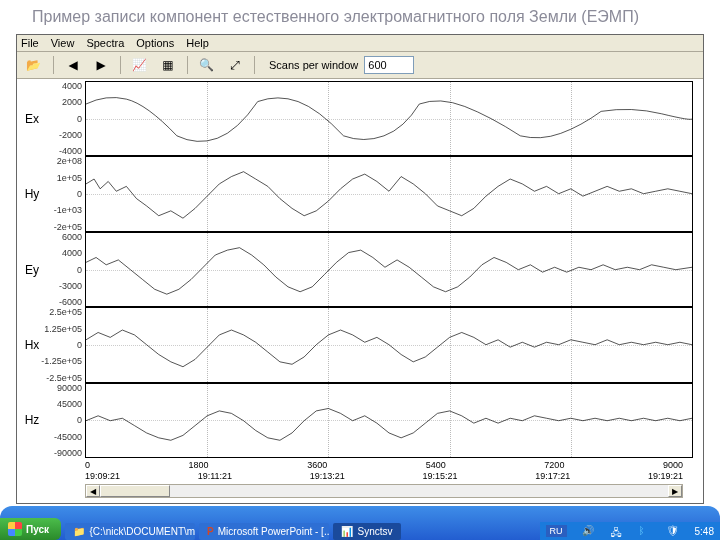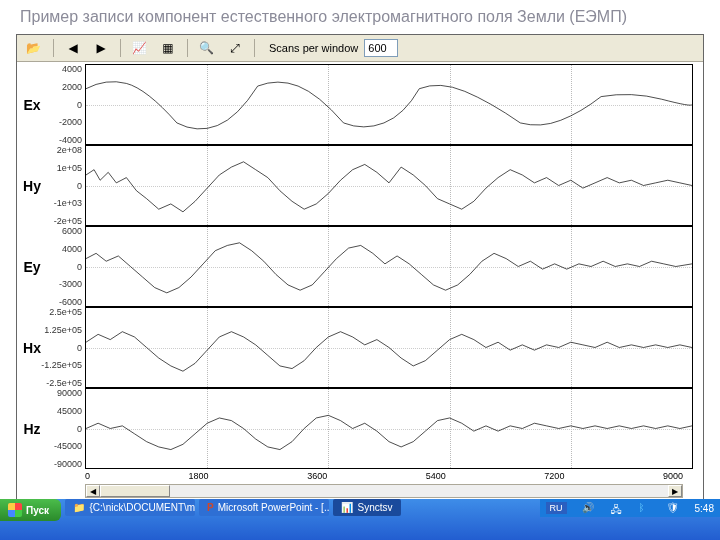--- a/index.html
+++ b/index.html
@@ -1,58 +1,65 @@
 <!DOCTYPE html>
 <html><head>
 <meta charset="utf-8">
 <style>
   * { margin:0; padding:0; box-sizing:border-box; font-family:Tahoma,Arial,sans-serif; }
   body { background:#fff; width:720px; height:540px; overflow:hidden; font-size:11px; }
-  .slide-title { color:#8b8b99; font-size:16px; padding:8px 20px; background:#fff; font-weight:400; }
+  .slide-title { color:#8b8b99; font-size:16px; padding:8px 32px; background:#fff; font-weight:400; }
   .app { border:1px solid #666; margin:0 16px; background:#ece9d8; display:flex; flex-direction:column; height:470px; }
   .titlebar { background:linear-gradient(#3a6ea5,#1e4a7c); color:#fff; padding:3px 6px; display:flex; justify-content:space-between; align-items:center; font-size:11px; font-weight:bold; }
   .titlebar .controls { display:flex; gap:2px; }
   .titlebar .controls span { background:#c0c0c0; color:#000; width:16px; height:14px; display:inline-flex; align-items:center; justify-content:center; font-size:9px; border:1px solid #fff; border-bottom-color:#404040; border-right-color:#404040; cursor:pointer; font-family:Arial; }
   .menubar { background:#ece9d8; padding:2px 4px; display:flex; gap:12px; border-bottom:1px solid #aca899; font-size:11px; }
   .menubar span { cursor:pointer; }
   .toolbar { background:#ece9d8; padding:3px 6px; display:flex; gap:6px; align-items:center; border-bottom:1px solid #aca899; }
   .tbtn { width:22px; height:20px; display:inline-flex; align-items:center; justify-content:center; cursor:pointer; border:1px solid transparent; font-size:12px; }
   .sep { width:1px; height:18px; background:#aca899; margin:0 2px; }
   .tlabel { font-size:11px; margin-left:6px; }
-  .tinput { width:34px; height:18px; font-size:11px; border:1px solid #7f9db9; padding:0 3px; background:#fff; }
+  .tinput { width:50px; height:18px; font-size:11px; border:1px solid #7f9db9; padding:0 3px; background:#fff; }
   .plots { flex:1; background:#fff; display:flex; flex-direction:column; padding:2px 10px 2px 6px; }
   .plot { flex:1; display:flex; position:relative; border-bottom:0; }
-  .ylab { width:18px; display:flex; align-items:center; justify-content:center; font-size:14px;font-weight:bold; }
+  .ylab { width:18px; display:flex; align-items:center; justify-content:center; font-size:12px; }
   .yaxis { width:44px; display:flex; flex-direction:column; justify-content:space-between; align-items:flex-end; padding-right:3px; font-size:9px; color:#333; }
   .canvas { flex:1; position:relative; background:#fff; border:1px solid #000; overflow:hidden; }
   .grid-v { position:absolute; top:0; bottom:0; width:0; border-left:1px dotted #bbb; }
   .grid-h { position:absolute; left:0; right:0; height:0; border-top:1px dotted #ccc; }
   svg.wave { position:absolute; inset:0; width:100%; height:100%; }
   svg.wave path { stroke:#000; stroke-width:0.6; fill:none; }
   .xaxis { display:flex; padding-left:62px; padding-right:10px; justify-content:space-between; font-size:9px; margin-top:2px; }
   .xtimes { display:flex; padding-left:62px; padding-right:10px; justify-content:space-between; font-size:9px; margin-top:1px; }
   .scrollbar { margin:3px 10px 3px 62px; height:14px; background:#ece9d8; border:1px solid #aca899; display:flex; }
   .scrollbar .arr { width:14px; background:#ece9d8; border:1px solid #fff; border-right-color:#888; border-bottom-color:#888; display:flex; align-items:center; justify-content:center; font-size:8px; cursor:pointer; }
   .scrollbar .track { flex:1; background:#efefef; position:relative; }
   .scrollbar .thumb { position:absolute; left:0; top:0; bottom:0; width:70px; background:#ece9d8; border:1px solid #fff; border-right-color:#888; border-bottom-color:#888; }
-  .taskbar { position:fixed; bottom:0; left:0; right:0; height:41px; background:linear-gradient(#3e8de8,#225dd0); display:flex; align-items:flex-start; font-size:10px; color:#fff; }
+  .taskbar { position:fixed; bottom:0; left:0; right:0; height:34px; background:linear-gradient(#3e8de8,#225dd0); display:flex; align-items:flex-end; font-size:10px; color:#fff;border-radius:12px; }
   .start { background:linear-gradient(#4bbd4b,#2a8a2a); padding:4px 12px 4px 8px; font-weight:bold; border-radius:0 6px 6px 0; display:flex; align-items:center; gap:4px; }
   .task { background:#2e6fd4; margin-left:4px; padding:3px 8px; border-radius:2px; display:flex; align-items:center; gap:4px; max-width:130px; overflow:hidden; white-space:nowrap; font-size:10px; }
   .task.active { background:#1a4a9c; }
   .tray { margin-left:auto; background:#1a7adc; padding:3px 6px; display:flex; gap:16px; align-items:center; font-size:10px; }
   .tray-icon { width:12px; height:12px; display:inline-block; }
   .lang { background:#2a5fc0; padding:1px 4px; font-size:9px; }
 </style>
 </head>
 <body>
 
 <div class="slide-title">Пример записи компонент естественного электромагнитного поля Земли (ЕЭМП)</div>
 
 <div class="app">
 
+  <div class="menubar">
+    <span>File</span>
+    <span>View</span>
+    <span>Spectra</span>
+    <span>Options</span>
+    <span>Help</span>
+  </div>
 
   <div class="toolbar">
     <span class="tbtn">📂</span>
     <span class="sep"></span>
     <span class="tbtn">◀</span>
     <span class="tbtn">▶</span>
     <span class="sep"></span>
     <span class="tbtn">📈</span>
     <span class="tbtn">▦</span>
     <span class="sep"></span>
@@ -171,20 +178,28 @@
     </div>
 
     <div class="xaxis">
       <span>0</span>
       <span>1800</span>
       <span>3600</span>
       <span>5400</span>
       <span>7200</span>
       <span>9000</span>
     </div>
+    <div class="xtimes">
+      <span>19:09:21</span>
+      <span>19:11:21</span>
+      <span>19:13:21</span>
+      <span>19:15:21</span>
+      <span>19:17:21</span>
+      <span>19:19:21</span>
+    </div>
 
     <div class="scrollbar">
       <div class="arr">◀</div>
       <div class="track">
           <div class="thumb"></div>
         </div>
       <div class="arr">▶</div>
     </div>
   </div>
 </div>

